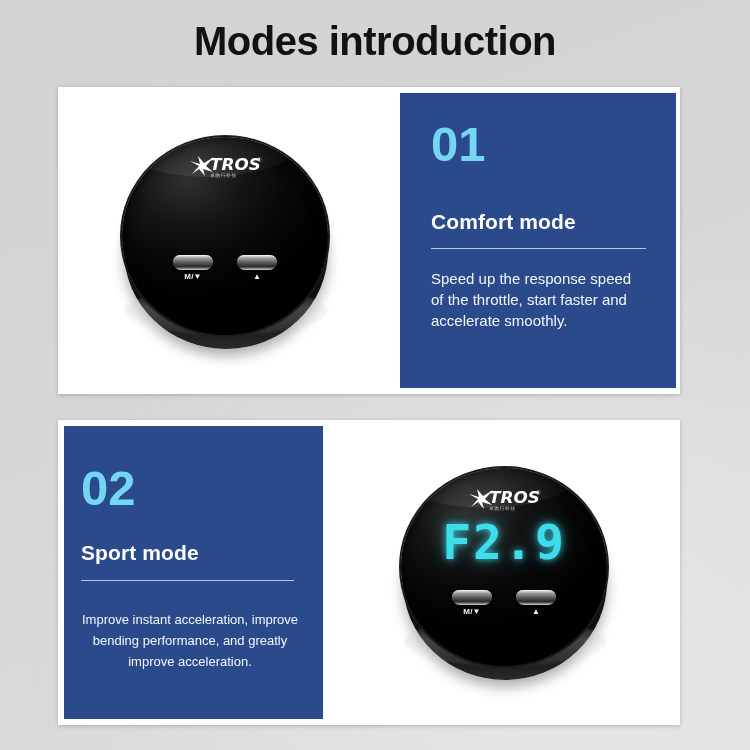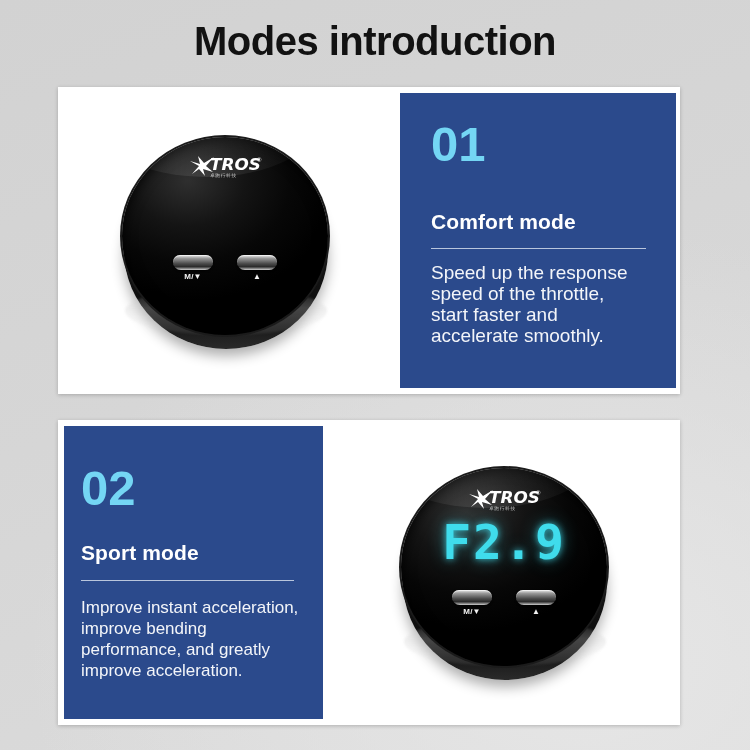--- a/index.html
+++ b/index.html
@@ -239,27 +239,27 @@
   }
   #card-2 .step-title { margin-top: 28px; }
   .divider {
     margin-top: 15px;
     width: 215px;
     height: 1px;
     background: #b9c6dd;
   }
   #card-2 .divider { width: 213px; margin-top: 16px; }
   .step-body {
-    margin-top: 13px;
-    font-size: 19px;
+    margin-top: 19px;
+    font-size: 15px;
     line-height: 21px;
     color: #f3f5f9;
     max-width: 220px;
   }
-  #card-2 .step-body { margin-top: 16px; max-width: 232px; font-size: 17px; }
+  #card-2 .step-body { margin-top: 28px; max-width: 232px; font-size: 13px; text-align: center; }
 </style>
 </head>
 <body>
 
 <div class="page">
 
   <div class="page-title">Modes introduction</div>
 
   <div class="card" id="card-1">
 

